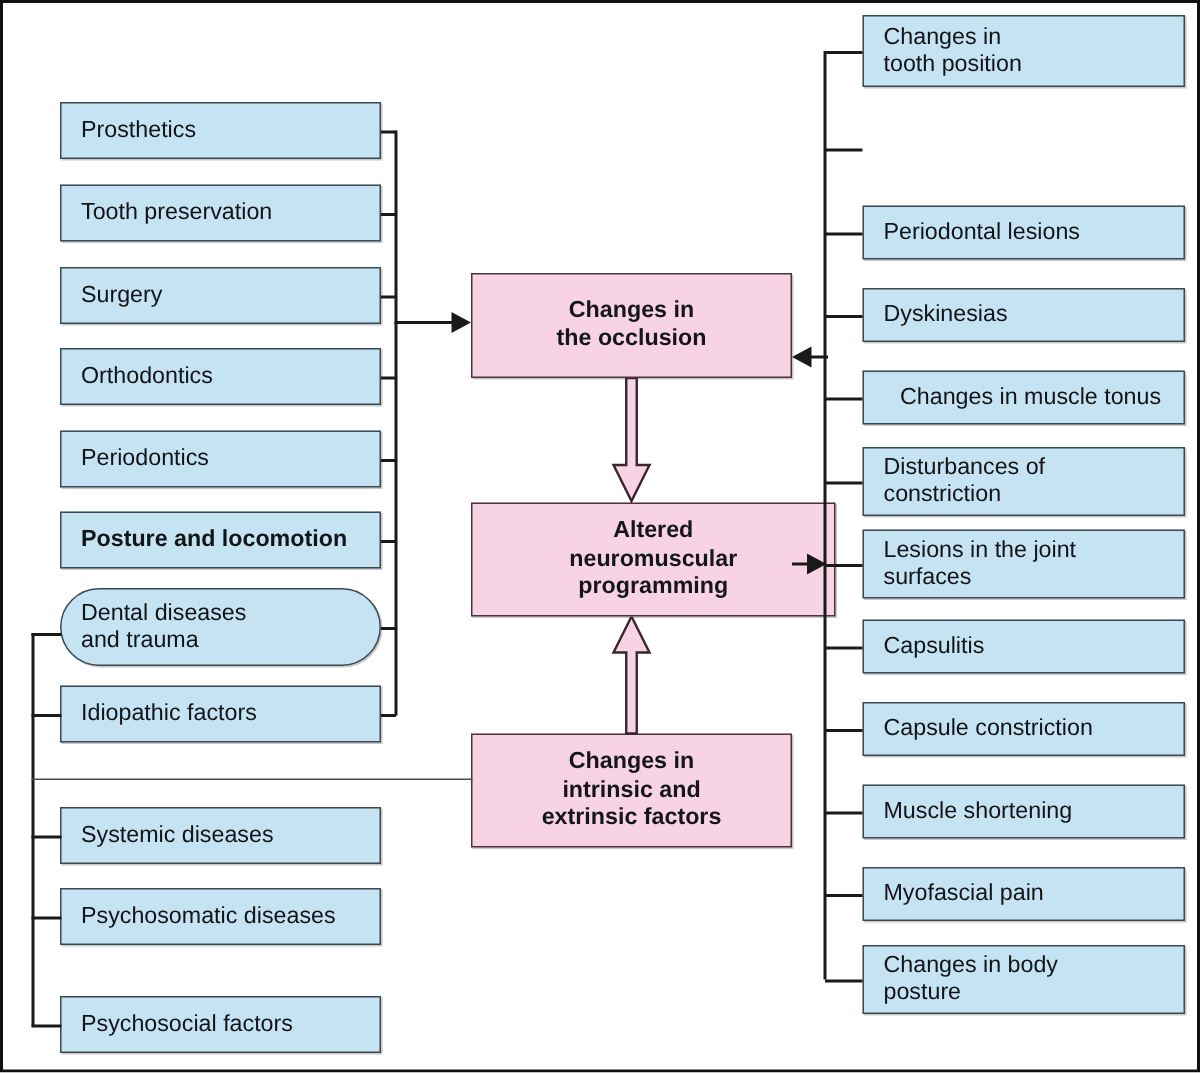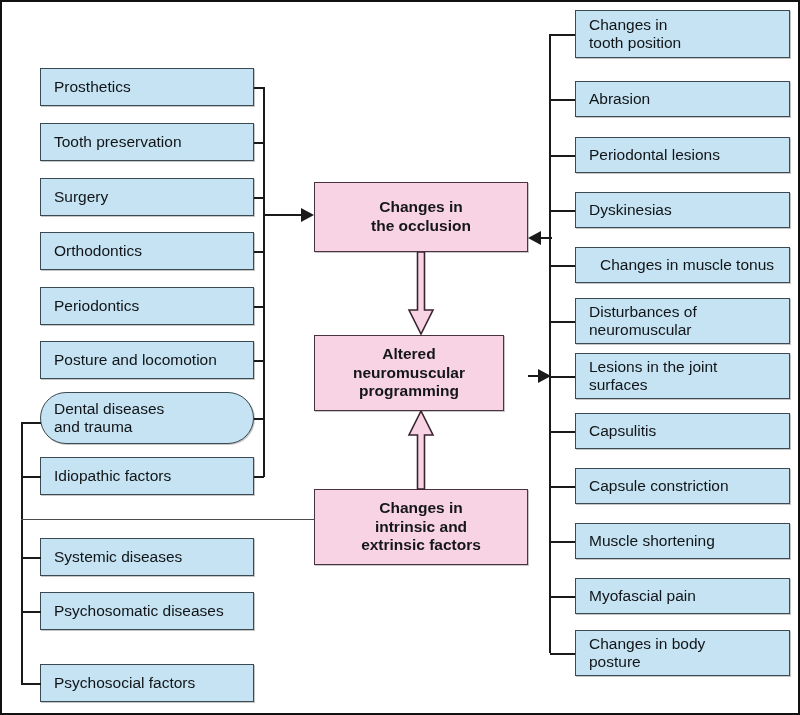--- a/index.html
+++ b/index.html
@@ -80,21 +80,21 @@
   </div>
   <div class="node factor" style="left:38px;top:121px;width:214px;height:38px;">
     <span>Tooth preservation</span>
   </div>
   <div class="node factor" style="left:38px;top:230px;width:214px;height:38px;">
     <span>Orthodontics</span>
   </div>
   <div class="node factor" style="left:38px;top:285px;width:214px;height:38px;">
     <span>Periodontics</span>
   </div>
-  <div class="node factor" style="left:38px;top:339px;width:214px;height:38px;">
+  <div class="node factor" style="left:38px;top:339px;width:214px;height:38px;font-weight:bold;">
     <span>Posture and locomotion</span>
   </div>
   <div class="node factor" style="left:38px;top:390px;width:214px;height:52px;border-radius:26px;">
     <span style="white-space:pre-line;">Dental diseases
 and trauma</span>
   </div>
   <div class="node factor" style="left:38px;top:455px;width:214px;height:38px;">
     <span>Idiopathic factors</span>
   </div>
   <div class="node factor" style="left:38px;top:536px;width:214px;height:38px;align-items:center;">
@@ -104,50 +104,47 @@
     <span>Psychosomatic diseases</span>
   </div>
   <div class="node factor" style="left:38px;top:662px;width:214px;height:38px;">
     <span>Psychosocial factors</span>
   </div>
 
   <div class="node core" style="left:312px;top:180px;width:214px;height:70px;">
     <span style="white-space:pre-line;">Changes in
 the occlusion</span>
   </div>
-  <div class="node core" style="left:312px;top:333px;width:190px;height:76px;">
+  <div class="node core" style="left:312px;top:333px;width:243px;height:76px;">
     <span style="white-space:pre-line;">Altered
 neuromuscular
 programming</span>
   </div>
   <div class="node core" style="left:312px;top:487px;width:214px;height:76px;">
     <span style="white-space:pre-line;">Changes in
 intrinsic and
 extrinsic factors</span>
   </div>
 
   <div class="node factor" style="left:573px;top:8px;width:215px;height:48px;">
     <span style="white-space:pre-line;">Changes in
 tooth position</span>
   </div>
-  <div class="node factor" style="left:573px;top:79px;width:215px;height:36px;">
-    <span>Abrasion</span>
-  </div>
   <div class="node factor" style="left:573px;top:135px;width:215px;height:36px;">
     <span>Periodontal lesions</span>
   </div>
   <div class="node factor" style="left:573px;top:190px;width:215px;height:36px;">
     <span>Dyskinesias</span>
   </div>
   <div class="node factor" style="left:573px;top:245px;width:215px;height:36px;padding-left:24px;">
     <span>Changes in muscle tonus</span>
   </div>
   <div class="node factor" style="left:573px;top:296px;width:215px;height:46px;">
     <span style="white-space:pre-line;">Disturbances of
-neuromuscular</span>
+constriction</span>
   </div>
   <div class="node factor" style="left:573px;top:351px;width:215px;height:46px;">
     <span style="white-space:pre-line;">Lesions in the joint
 surfaces</span>
   </div>
   <div class="node factor" style="left:573px;top:411px;width:215px;height:36px;">
     <span>Capsulitis</span>
   </div>
   <div class="node factor" style="left:573px;top:466px;width:215px;height:36px;">
     <span>Capsule constriction</span>

